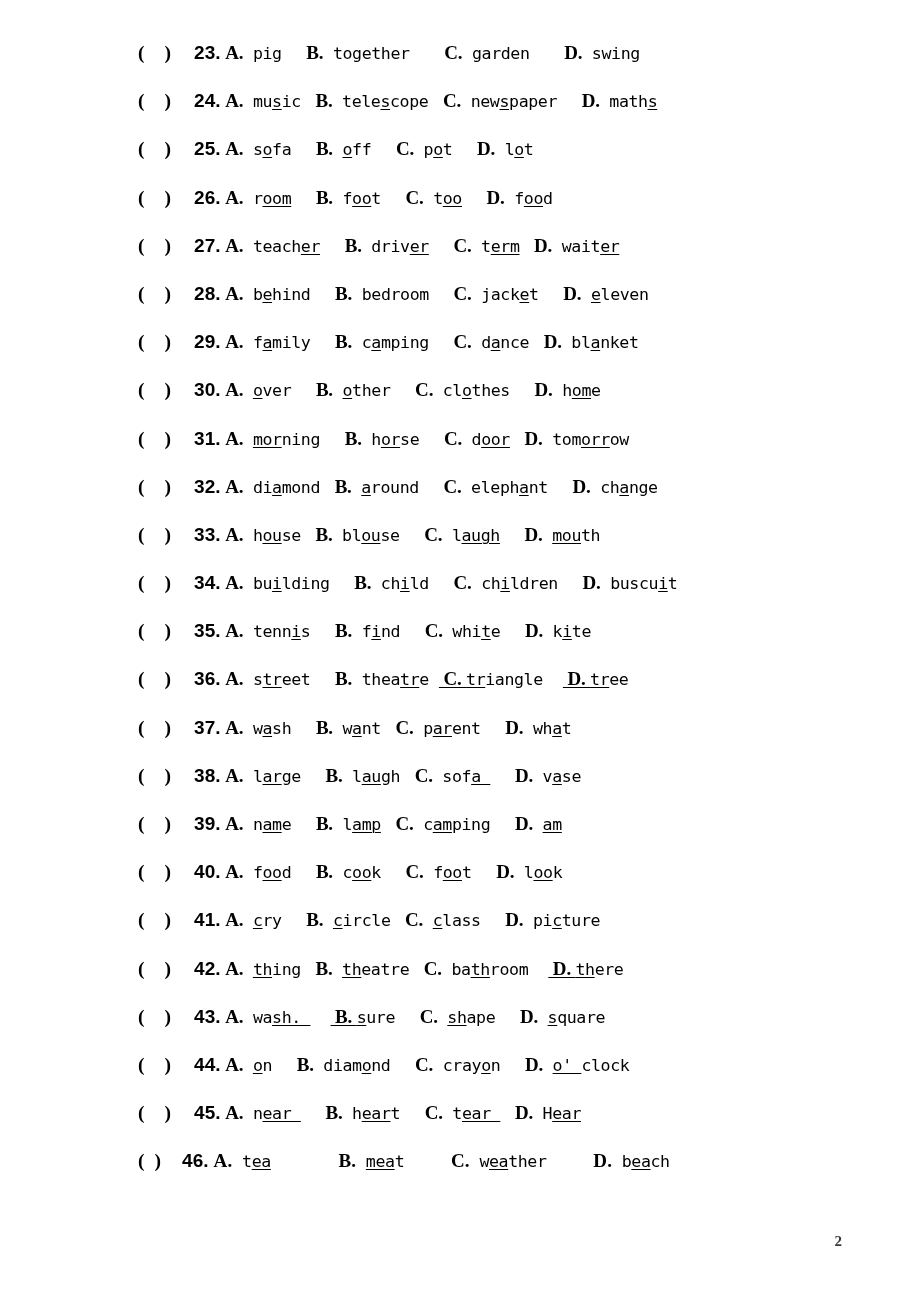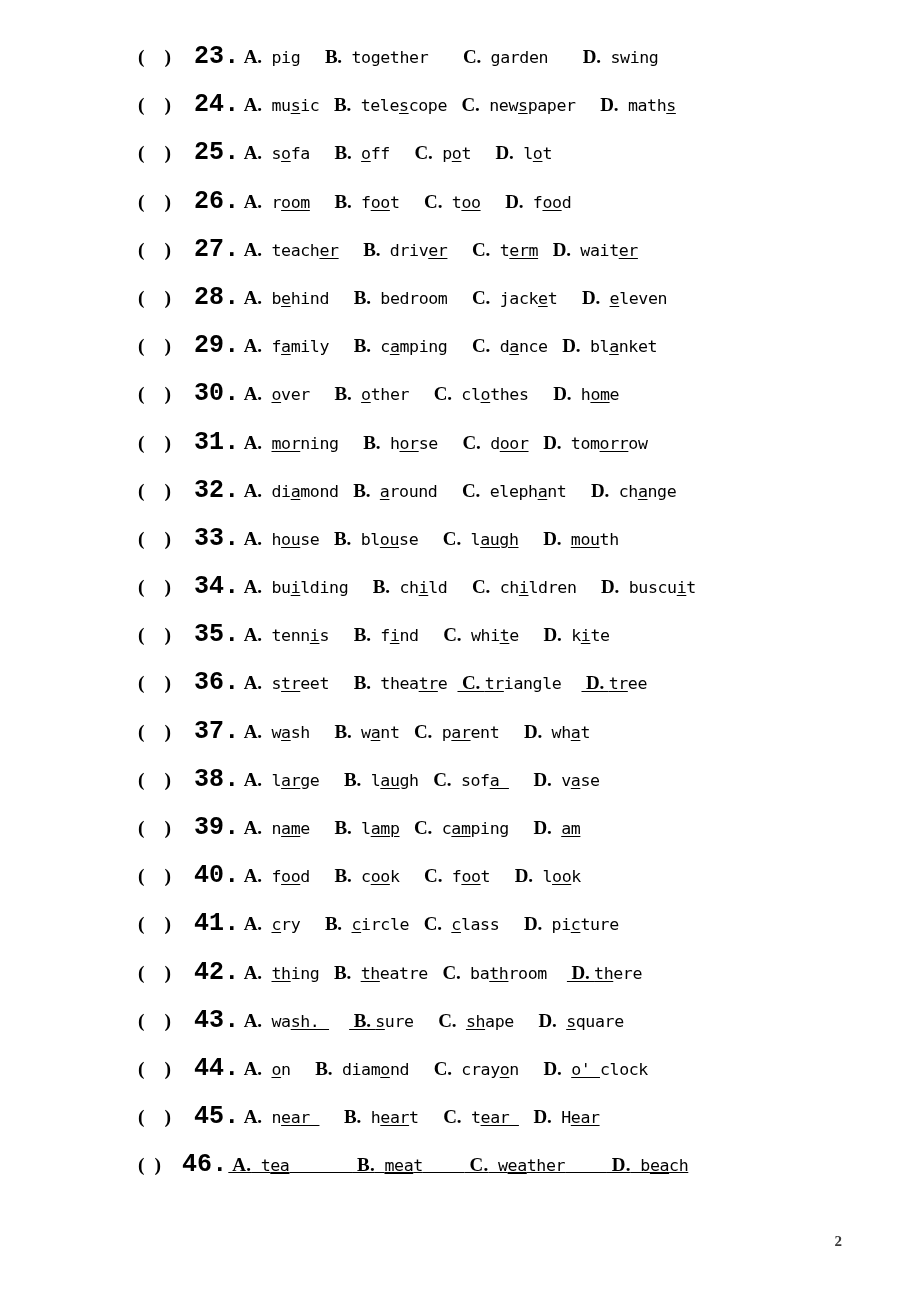--- a/index.html
+++ b/index.html
@@ -49,23 +49,23 @@
     width: 56px;
     white-space: pre;
     font-family: "Liberation Serif", "DejaVu Serif", serif;
     font-weight: 700;
     font-size: 19.5px;
   }
 
   .qnum {
     flex: 0 0 auto;
     font-weight: 700;
-    font-size: 25px;
+    font-size: 19px;
     padding-right: 1px;
-    font-family: Liberation Mono, monospace;
+    font-family: Liberation Sans, sans-serif;
   }
 
   .opts {
     flex: 1 1 auto;
     white-space: pre;
     font-family: "DejaVu Sans Mono", "Liberation Mono", monospace;
     font-size: 17px;
     letter-spacing: -0.2px;
   }
 
@@ -87,21 +87,20 @@
 
   .u {
     text-decoration: underline;
     text-decoration-thickness: 1.4px;
     text-underline-offset: 1.6px;
   }
 
   
   .q-row.wide .opts {
     letter-spacing: 0.2px;
-    text-decoration: underline;
   }
   .q-row.wide .bracket { width: 44px; }
 
   #page-number {
     position: absolute;
     right: 78px;
     bottom: 52px;
     font-family: "Liberation Serif", "DejaVu Serif", serif;
     font-size: 15px;
     font-weight: 700;

